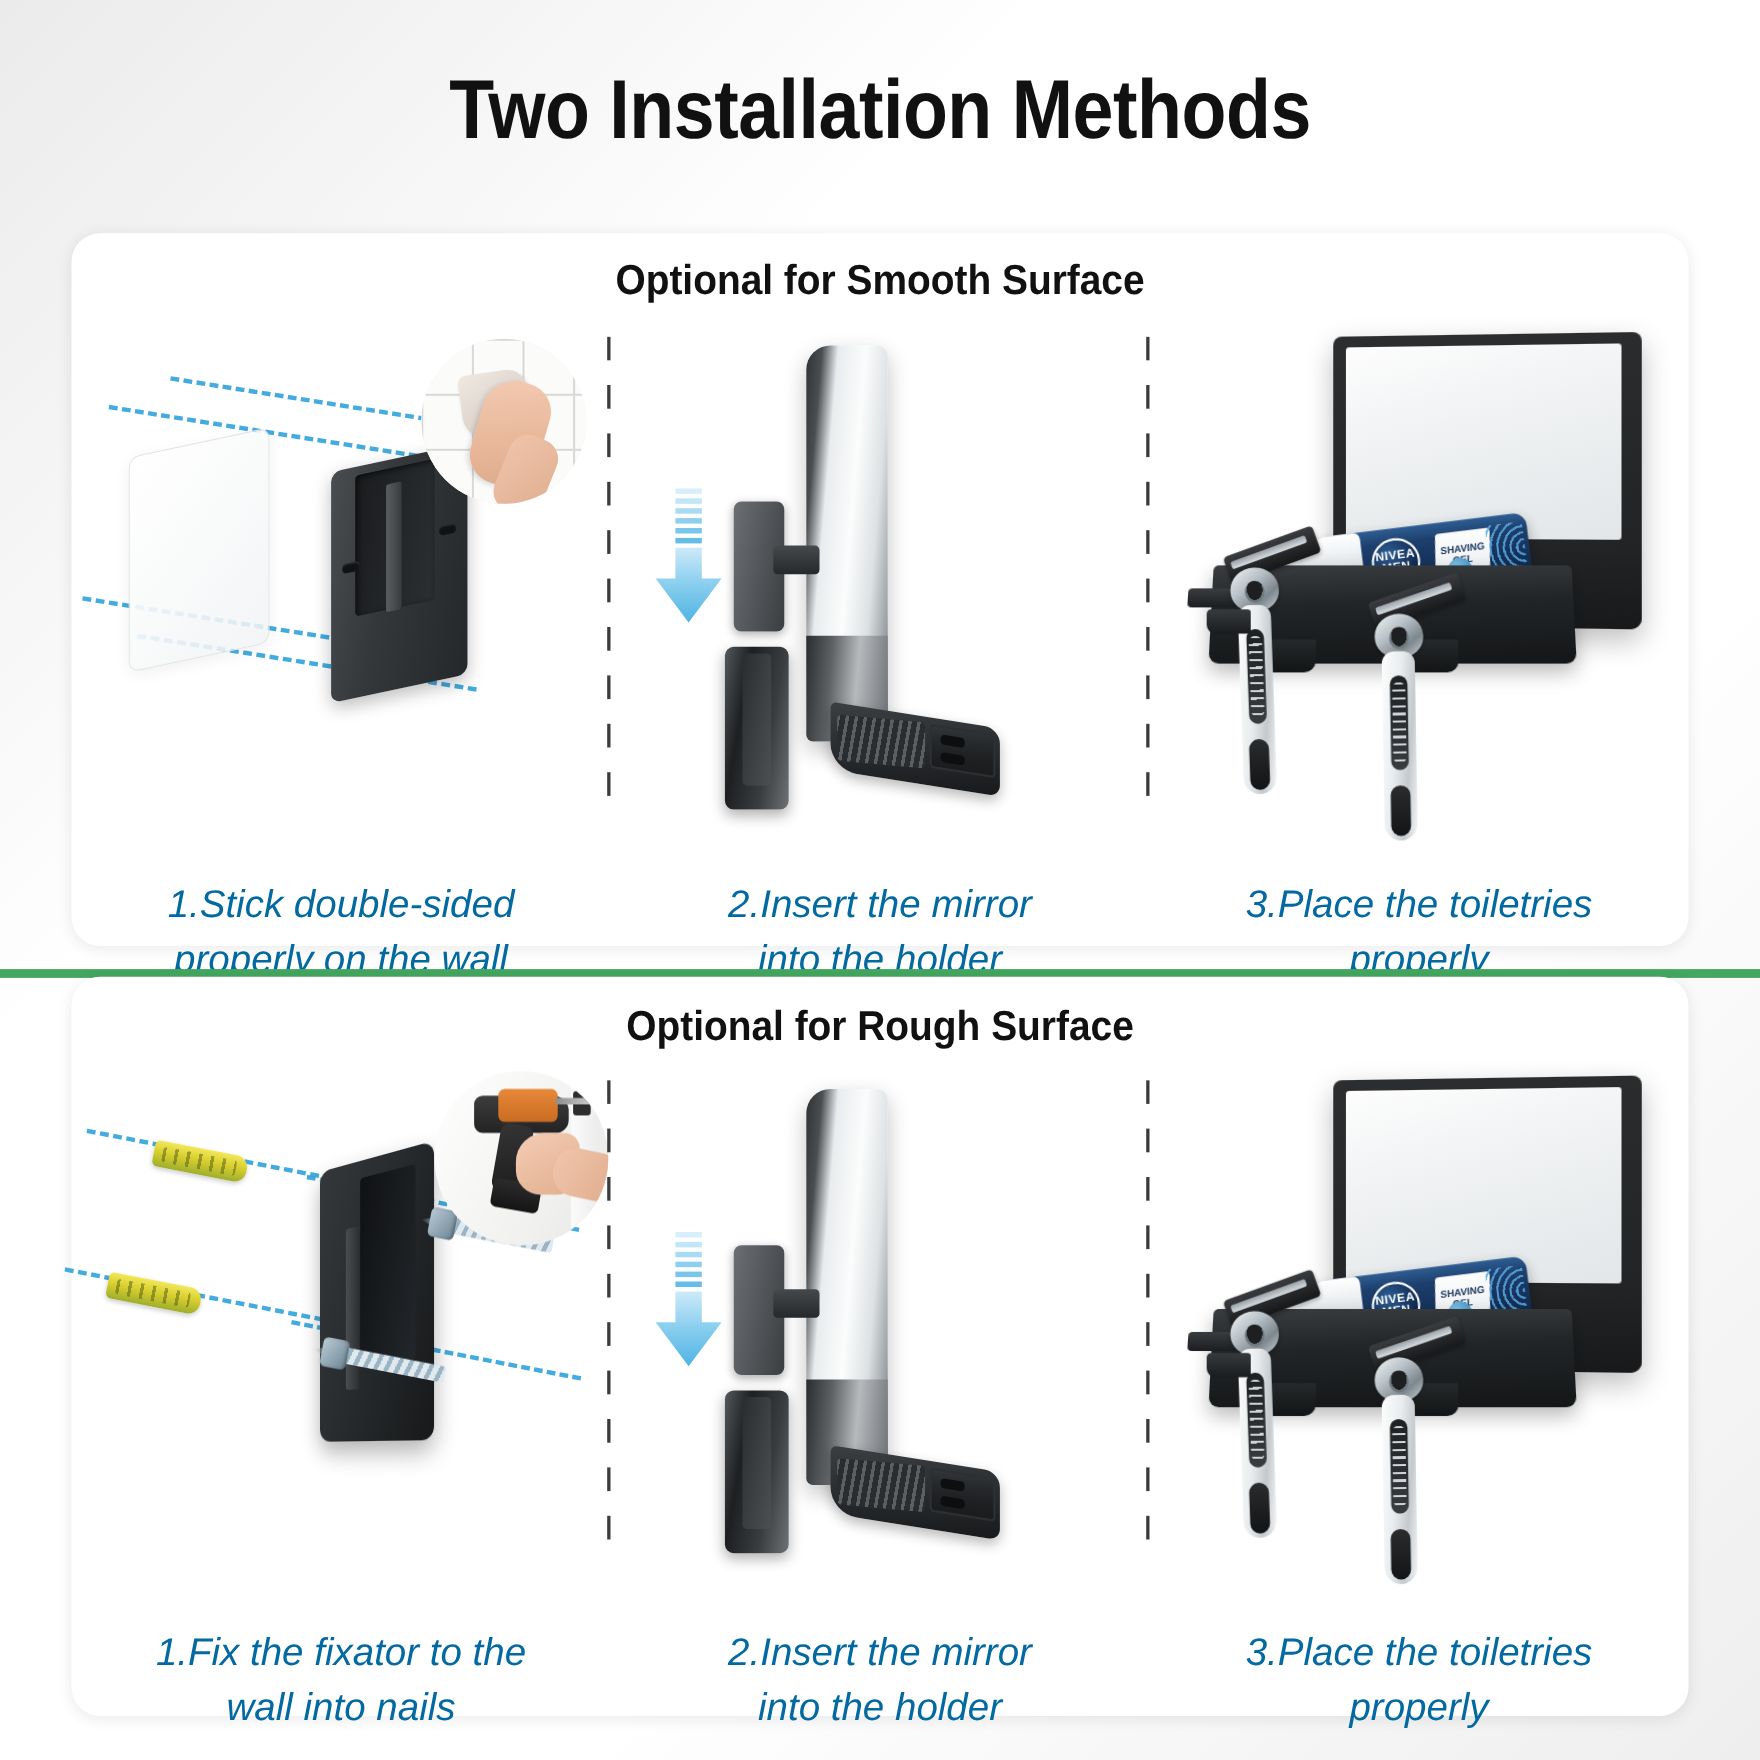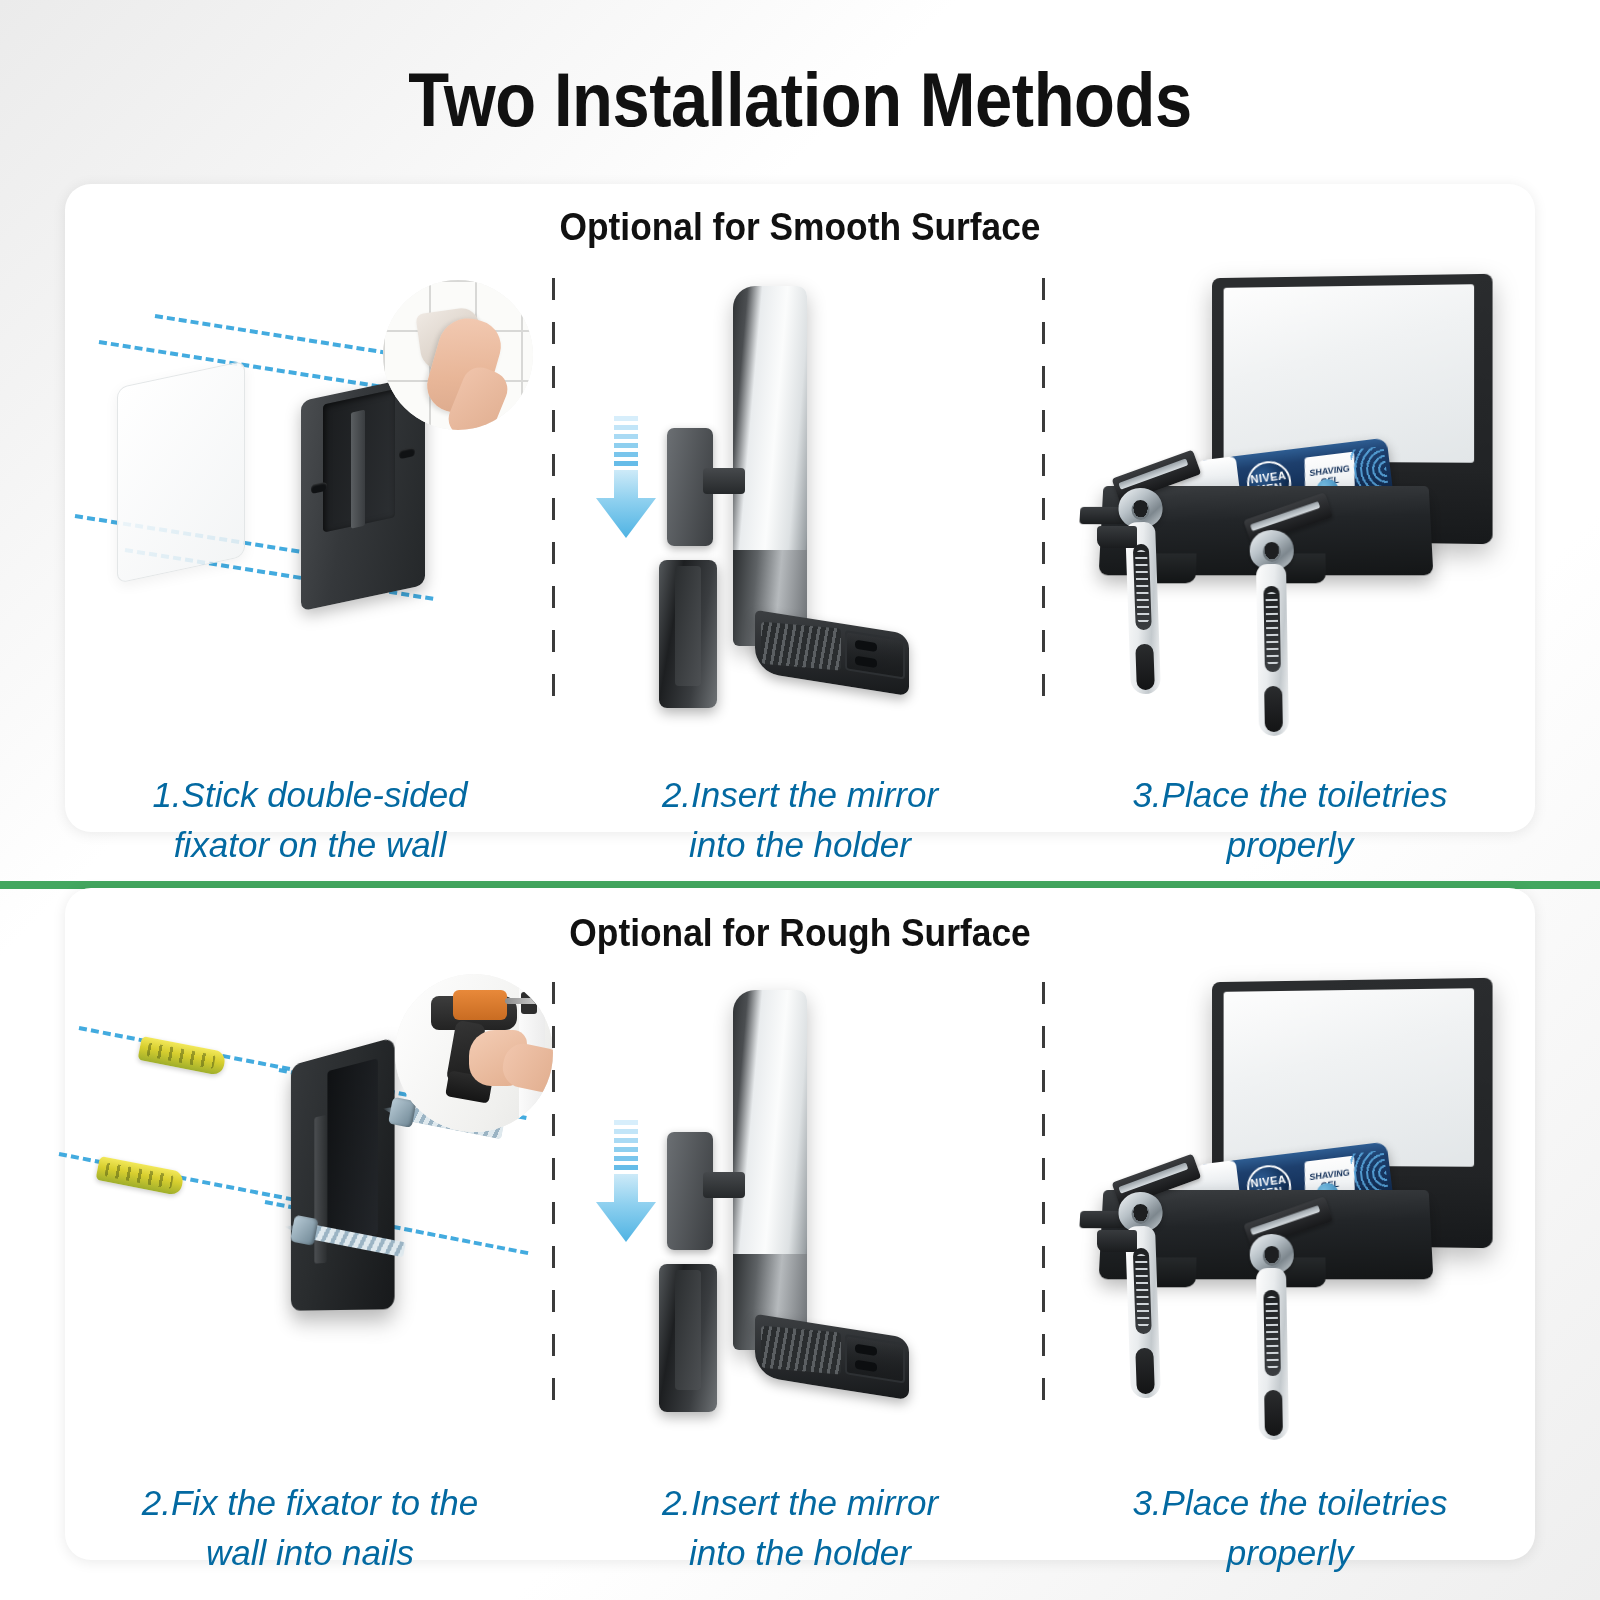--- a/index.html
+++ b/index.html
@@ -49,21 +49,21 @@
 
   
   .card {
     position: absolute;
     left: 65px;
     width: 1470px;
     background: #ffffff;
     border-radius: 26px;
     box-shadow: 0 2px 14px rgba(0,0,0,0.085);
   }
-  .card-top    { top: 184px;  height: 648px; }
+  .card-top    { top: 212px;  height: 648px; }
   .card-bottom { top: 888px;  height: 672px; }
 
   .section-head {
     position: absolute;
     top: 22px;
     left: 0;
     width: 100%;
     text-align: center;
     font-size: 38px;
     font-weight: bold;
@@ -600,21 +600,21 @@
 
           <div class="inset inset-wipe">
             <div class="tilewall"></div>
             <div class="cloth"></div>
             <div class="hand-wipe"></div>
             <div class="forearm"></div>
           </div>
         </div>
         <div class="caption">
           <div>1.Stick double-sided</div>
-          <div>fixator on the wall</div>
+          <div>properly on the wall</div>
         </div>
         <div class="vdash" style="right:0;"></div>
       </div>
 
       <div class="col">
         <div class="art">
 
           <svg class="arrow-down" viewBox="0 0 66 128">
             <defs>
               <linearGradient id="arrGrad" x1="0" y1="0" x2="0" y2="1">
@@ -759,21 +759,21 @@
             <div class="drill-body"></div>
             <div class="drill-chuck"></div>
             <div class="drill-bit"></div>
             <div class="drill-grip"></div>
             <div class="drill-batt"></div>
             <div class="drill-hand"></div>
             <div class="drill-arm"></div>
           </div>
         </div>
         <div class="caption">
-          <div>2.Fix the fixator to the</div>
+          <div>1.Fix the fixator to the</div>
           <div>wall into nails</div>
         </div>
         <div class="vdash" style="right:0;"></div>
       </div>
 
       <div class="col">
         <div class="art">
           <svg class="arrow-down" viewBox="0 0 66 128">
             <defs>
               <linearGradient id="arrGrad2" x1="0" y1="0" x2="0" y2="1">

